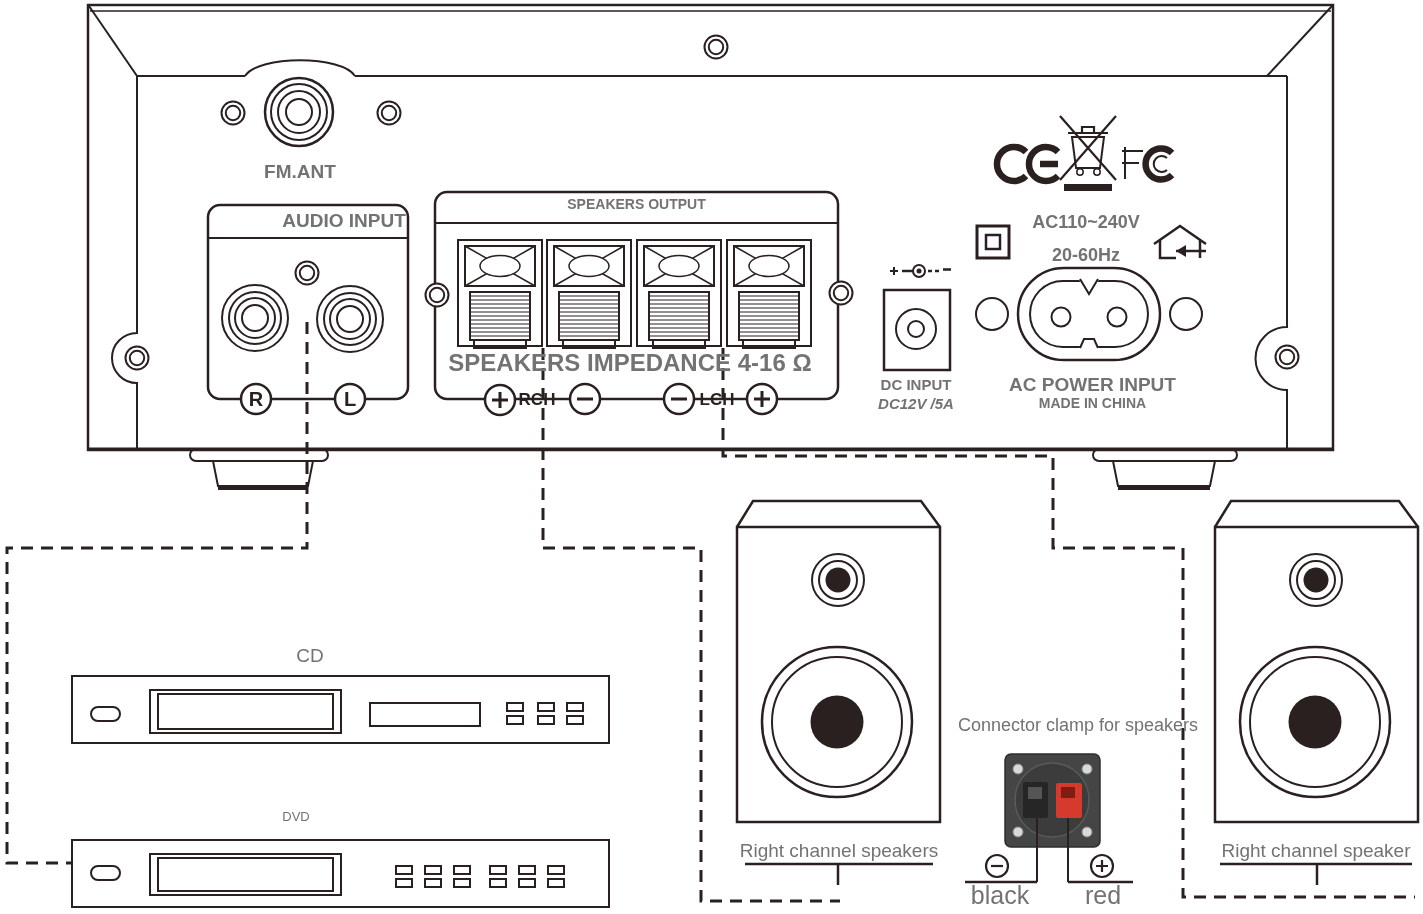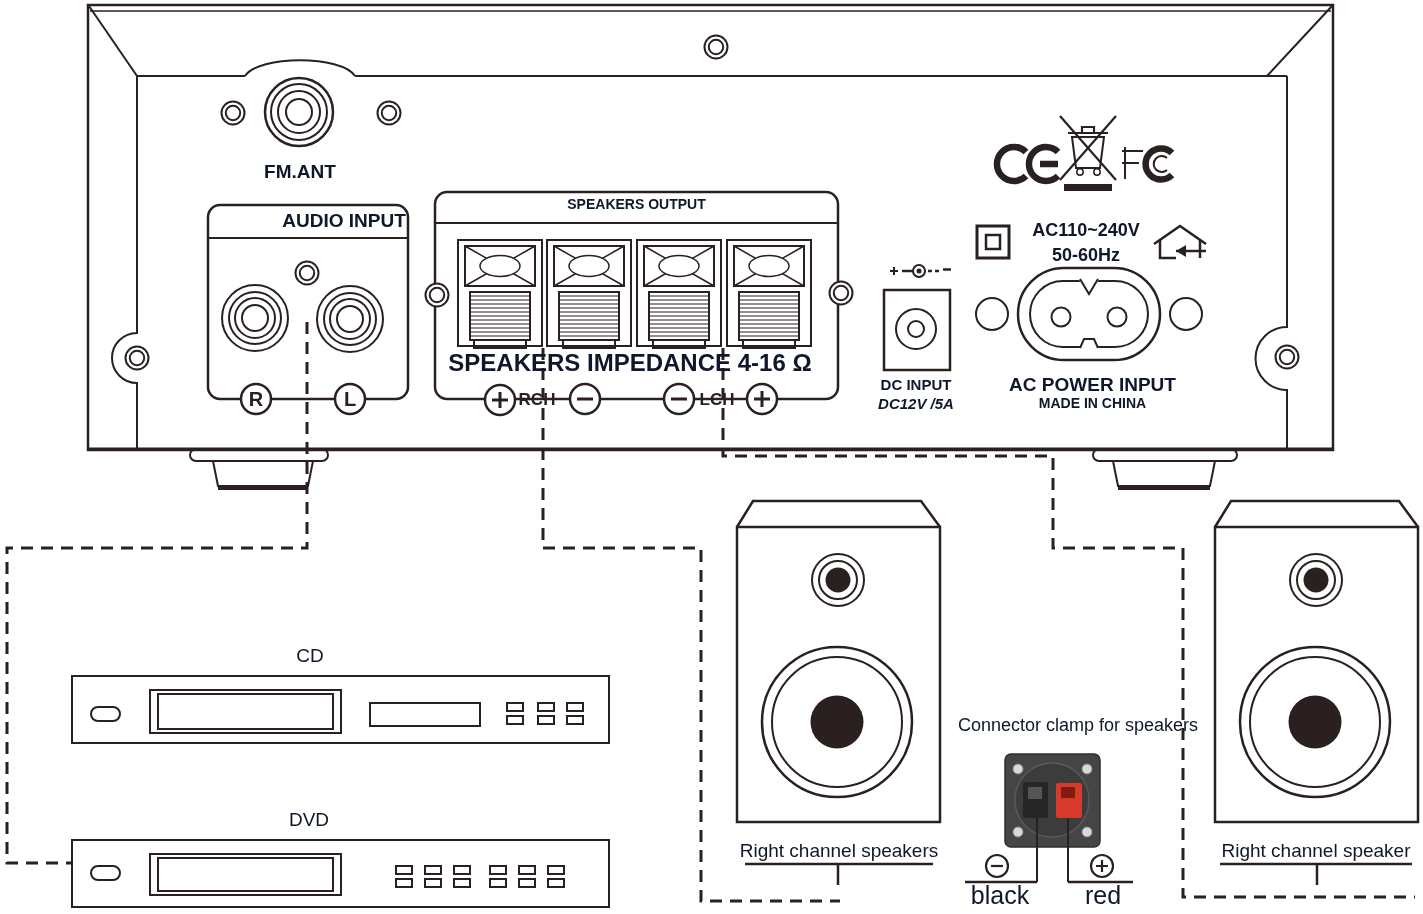--- a/index.html
+++ b/index.html
@@ -14,21 +14,21 @@
   .whitefill{fill:#ffffff;stroke:none;}
   .dash{stroke-width:3;stroke-dasharray:12 8;}
   .txt{fill:#2a2020;stroke:none;font-family:"Liberation Sans",sans-serif;font-weight:bold;text-anchor:middle;}
   .photo-body{fill:#454545;stroke:#2e2e2e;stroke-width:1.5;}
   .photo-ring{fill:#3c3c3c;stroke:#5a5a5a;stroke-width:1.5;}
   .photo-hole{fill:#d9d9d9;stroke:#8a8a8a;stroke-width:1;}
   .clamp-black{fill:#262626;stroke:none;}
   .clamp-black-hole{fill:#555555;stroke:none;}
   .clamp-red{fill:#d63a2c;stroke:none;}
   .clamp-red-hole{fill:#801d12;stroke:none;}
-  .label{position:absolute;color:#0f172a;text-align:center;white-space:nowrap;line-height:1.1;}
+  .label{position:absolute;color:#737373;text-align:center;white-space:nowrap;line-height:1.1;}
   .b{font-weight:bold;}
 </style>
 </head>
 <body>
 
 <div class="canvas">
 
 <svg width="1423" height="914" viewBox="0 0 1423 914">
   <defs>
     <g id="screw">
@@ -279,27 +279,27 @@
 
 <div class="label b" style="left:208px;top:211px;width:200px;font-size:19px;padding-left:36px;">AUDIO INPUT</div>
 
 <div class="label b" style="left:435px;top:197px;width:403px;font-size:14px;">SPEAKERS OUTPUT</div>
 
 <div class="label b" style="left:420px;top:350px;width:420px;font-size:24px;">SPEAKERS IMPEDANCE 4-16 Ω</div>
 
 <div class="label b" style="left:866px;top:377px;width:100px;font-size:15px;">DC INPUT</div>
 <div class="label b" style="left:866px;top:396px;width:100px;font-size:15px;font-style:italic;">DC12V /5A</div>
 
-<div class="label b" style="left:1016px;top:221px;width:140px;font-size:18px;">AC110~240V</div>
-<div class="label b" style="left:1016px;top:246px;width:140px;font-size:18px;">50-60Hz</div>
+<div class="label b" style="left:1016px;top:213px;width:140px;font-size:18px;">AC110~240V</div>
+<div class="label b" style="left:1016px;top:246px;width:140px;font-size:18px;">20-60Hz</div>
 <div class="label b" style="left:1000px;top:375px;width:185px;font-size:19px;">AC POWER INPUT</div>
 <div class="label b" style="left:1000px;top:396px;width:185px;font-size:14px;">MADE IN CHINA</div>
 
 <div class="label" style="left:260px;top:646px;width:100px;font-size:19px;">CD</div>
-<div class="label" style="left:259px;top:810px;width:100px;font-size:19px;">DVD</div>
+<div class="label" style="left:246px;top:810px;width:100px;font-size:13px;">DVD</div>
 
 <div class="label" style="left:739px;top:841px;width:200px;font-size:19px;">Right channel speakers</div>
 <div class="label" style="left:1216px;top:841px;width:200px;font-size:19px;">Right channel speaker</div>
 
 <div class="label" style="left:958px;top:716px;width:200px;font-size:18px;">Connector clamp for speakers</div>
 <div class="label" style="left:960px;top:882px;width:80px;font-size:25px;">black</div>
 <div class="label" style="left:1063px;top:882px;width:80px;font-size:25px;">red</div>
 
 </div>
 

